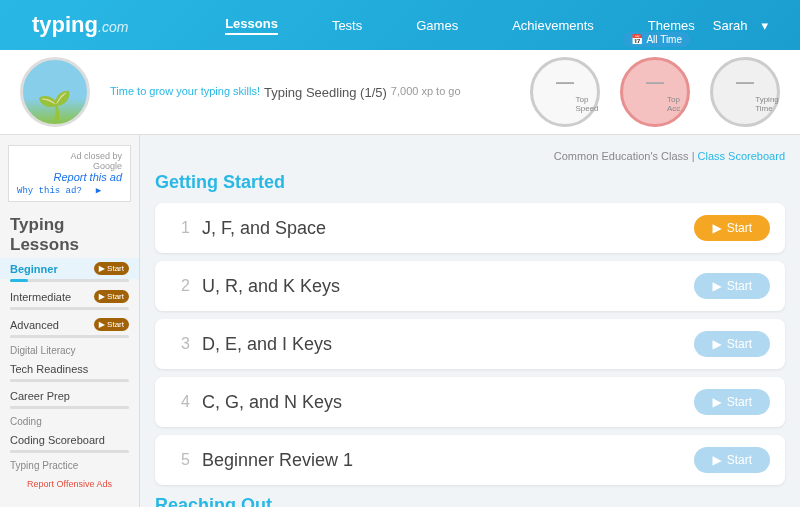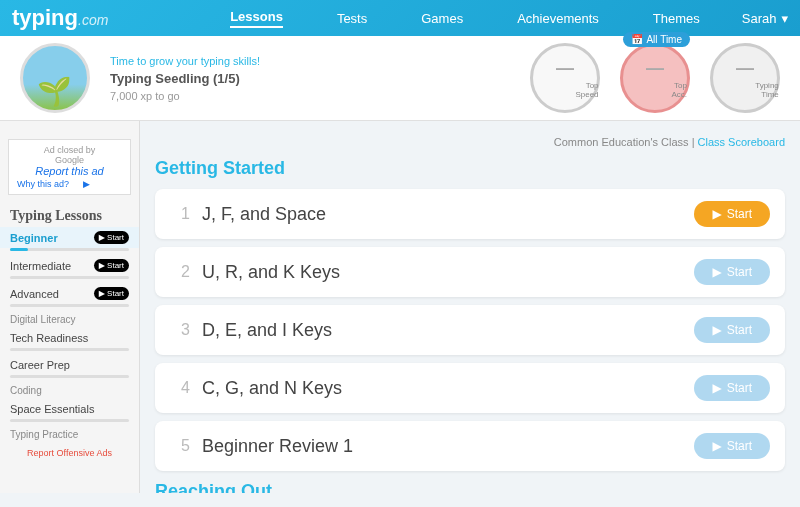--- a/index.html
+++ b/index.html
@@ -1,25 +1,25 @@
 <!DOCTYPE html>
 <html><head>
   <meta charset="utf-8">
   <style>
     * { margin: 0; padding: 0; box-sizing: border-box; }
     body { font-family: Arial, sans-serif; background: #f0f4f7; width: 800px; height: 507px; overflow: hidden; }
 
     
     #header {
       background: linear-gradient(135deg, #29b8e5 0%, #1a9ecf 100%);
-      height: 36px;
+      height: 50px;
       display: flex;
       align-items: center;
       justify-content: space-between;
-      padding: 0 12px;
+      padding: 0 32px;
       position: relative;
     }
     #logo-area {
       display: flex;
       align-items: baseline;
       gap: 0;
     }
     #logo-typing {
       color: white;
       font-size: 22px;
@@ -43,25 +43,24 @@
       margin-left: 36px;
     }
     .nav-link.active {
       font-weight: bold;
       border-bottom: 2px solid white;
       padding-bottom: 2px;
     }
     #user-area {
       display: flex;
       align-items: flex-start;
-      gap: 5px;
+      gap: 14px;
       color: white;
       font-size: 13px;
       cursor: pointer;
-      margin-left: 24px;
     }
     #all-time-badge {
       position: absolute;
       right: 110px;
       top: 32px;
       background: #2c9fd9;
       color: white;
       font-size: 10px;
       padding: 2px 8px;
       border-radius: 10px;
@@ -91,31 +90,30 @@
       justify-content: center;
       overflow: hidden;
       flex-shrink: 0;
     }
     #avatar-plant {
       font-size: 28px;
       margin-bottom: 2px;
     }
     #profile-info {
       display: flex;
-      flex-direction: column;
       gap: 4px;
     }
     #profile-tagline {
       color: #29b8e5;
       font-size: 11px;
     }
     #profile-level {
       color: #555;
       font-size: 13px;
-      font-weight: bold;
+      font-weight: normal;
     }
     #profile-xp {
       color: #999;
       font-size: 11px;
     }
 
     
     #stats-area {
       margin-left: auto;
       display: flex;
@@ -141,21 +139,21 @@
       background: #f5c0c0;
       border-color: #e89090;
     }
     .stat-circle.typing-time {
       background: #f0f0f0;
       border-color: #ccc;
     }
     .stat-circle-label {
       font-size: 8px;
       color: #888;
-      text-align: right;
+      text-align: left;
       margin-top: 2px;
       margin-left: 44px;
     }
     .stat-circle-dash {
       font-size: 18px;
       color: #aaa;
       font-weight: bold;
     }
 
     
@@ -170,48 +168,48 @@
       background: #f5f5f5;
       border-right: 1px solid #ddd;
       padding: 10px 0;
       overflow-y: auto;
       flex-shrink: 0;
     }
     #ad-area {
       padding: 5px 8px;
       background: white;
       border: 1px solid #ddd;
-      margin: 8px 8px 8px;
+      margin: 0 8px 8px;
       font-size: 9px;
       color: #999;
-      text-align: center;
+      text-align: right;
     }
     #ad-area .report-ad {
       color: #1a73e8;
       font-size: 11px;
       cursor: pointer;
       display: block;
       font-style: italic;
     }
     #ad-area .why-ad {
       color: #1a73e8;
       font-size: 9px;
       cursor: pointer;
       display: flex;
       align-items: center;
       gap: 14px;
       margin-top: 2px;
+      font-family: Liberation Mono, monospace;
     }
 
     #sidebar-section-title {
-      font-size: 14px;
+      font-size: 17px;
       color: #555;
       font-weight: bold;
       padding: 5px 10px 3px;
-      font-family: Liberation Serif, serif;
     }
 
     .sidebar-category {
       margin-bottom: 0;
     }
     .sidebar-category-title {
       font-size: 10px;
       color: #888;
       padding: 3px 10px;
       font-weight: normal;
@@ -226,21 +224,21 @@
     }
     .sidebar-item-name {
       font-size: 11px;
       color: #444;
     }
     .sidebar-item.active .sidebar-item-name {
       color: #1a9ecf;
       font-weight: bold;
     }
     .sidebar-start-btn {
-      background: #000000;
+      background: #a16207;
       color: white;
       border: none;
       border-radius: 10px;
       font-size: 8px;
       padding: 2px 5px;
       cursor: pointer;
     }
     .sidebar-progress-bar {
       height: 3px;
       background: #ddd;
@@ -430,21 +428,21 @@
       <div class="sidebar-progress-bar"></div>
       <div class="sidebar-item">
         <span class="sidebar-item-name">Career Prep</span>
       </div>
       <div class="sidebar-progress-bar"></div>
     </div>
 
     <div class="sidebar-category">
       <div class="sidebar-category-title">Coding</div>
       <div class="sidebar-item">
-        <span class="sidebar-item-name">Space Essentials</span>
+        <span class="sidebar-item-name">Coding Scoreboard</span>
       </div>
       <div class="sidebar-progress-bar"></div>
     </div>
 
     <div class="sidebar-category">
       <div class="sidebar-category-title">Typing Practice</div>
     </div>
 
     <div id="report-offensive">Report Offensive Ads</div>
   </div>

